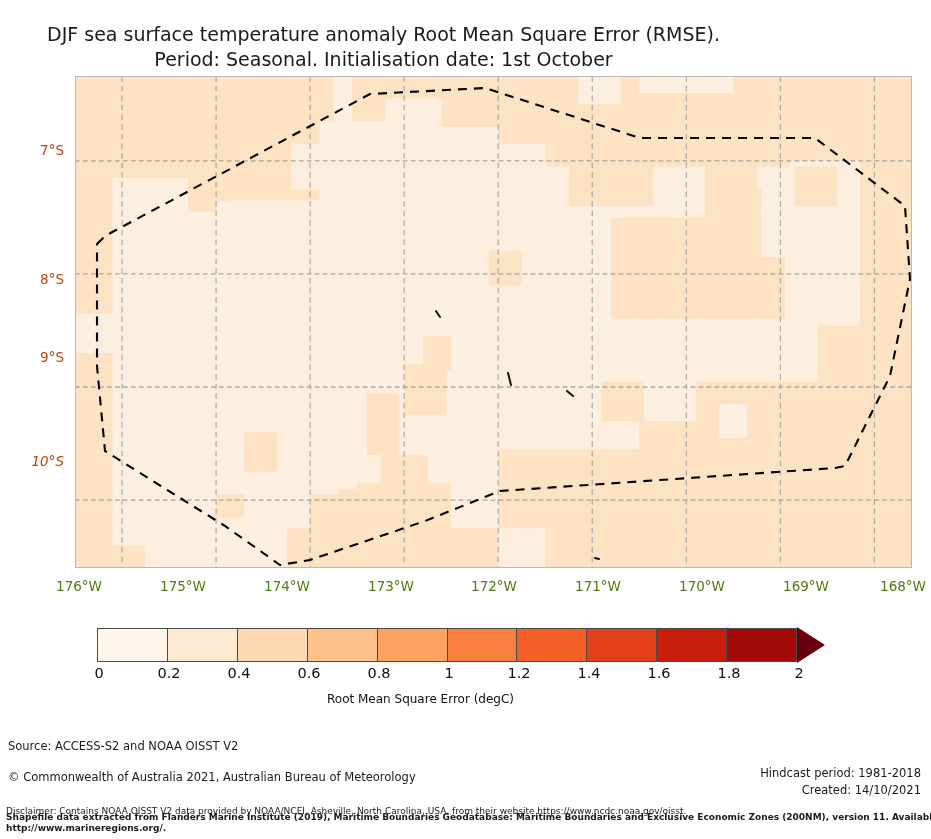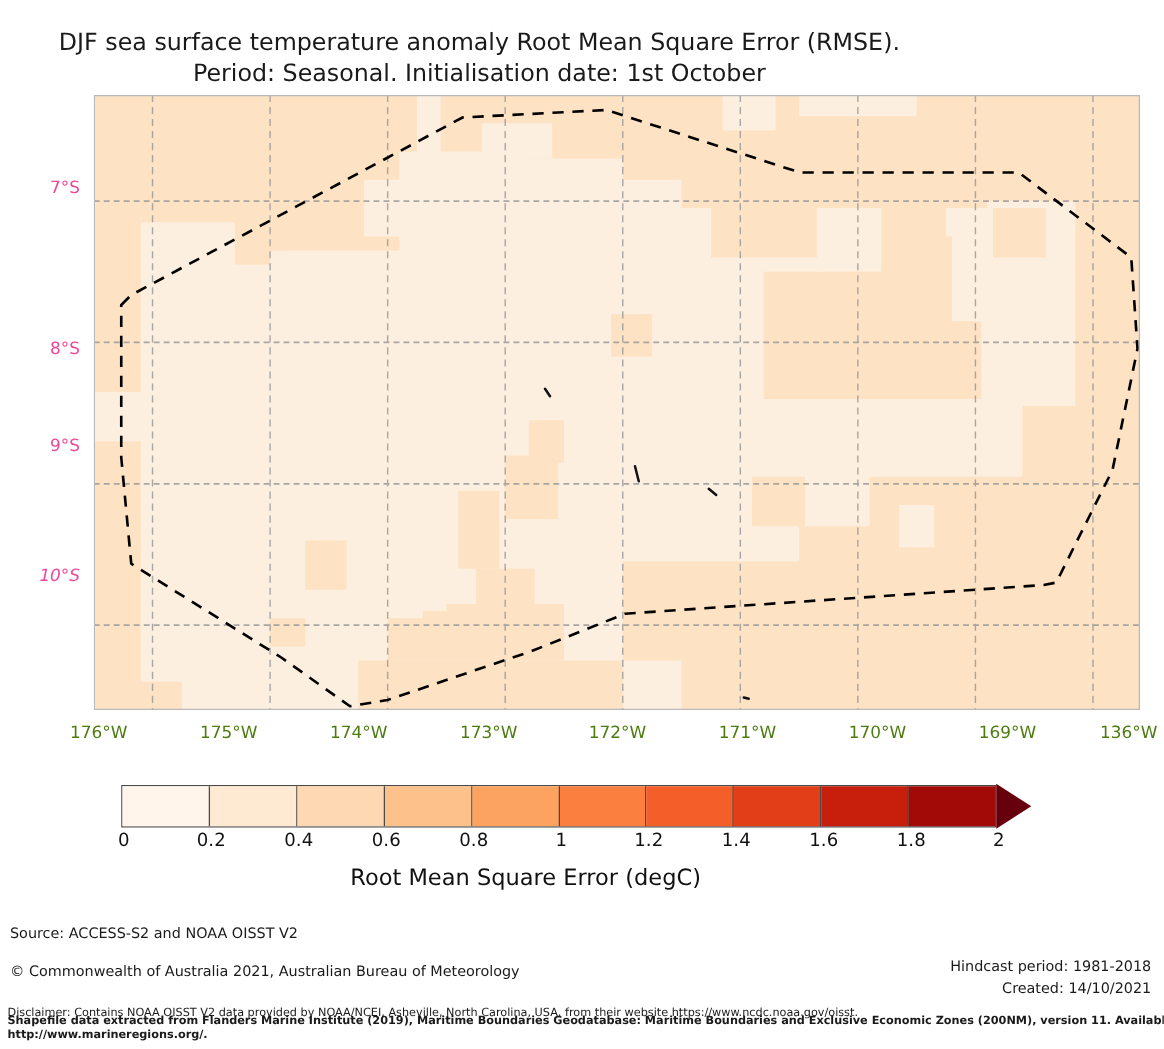--- a/index.html
+++ b/index.html
@@ -58,21 +58,21 @@
     transform: translateX(-50%);
     font-size: 13.5px;
     color: #4d7c0f;
     white-space: nowrap;
   }
   .ytick-abs {
     position: absolute;
     transform: translateY(-50%);
     text-align: right;
     font-size: 13.5px;
-    color: #ec4899;
+    color: #c2410c;
     white-space: nowrap;
   }
 
   
   #colorbar-block {
     position: absolute;
     left: 0; top: 0; width: 931px; height: 0;
   }
   #cbar-body {
     position: absolute;
@@ -103,21 +103,21 @@
     transform: translateX(-50%);
     font-size: 14.5px;
     color: #111;
     white-space: nowrap;
   }
   #cbar-label {
     position: absolute;
     left: 0; top: 692px;
     width: 841px;
     text-align: center;
-    font-size: 18px;
+    font-size: 12px;
     color: #111;
   }
 
   
   #footer-source {
     position: absolute;
     left: 8px; top: 739px;
     font-size: 11.5px;
     color: #1a1a1a;
   }
@@ -271,21 +271,21 @@
 
 <div>
   <div class="xtick" style="left:79px;">176°W</div>
   <div class="xtick" style="left:183px;">175°W</div>
   <div class="xtick" style="left:287px;">174°W</div>
   <div class="xtick" style="left:391px;">173°W</div>
   <div class="xtick" style="left:494px;">172°W</div>
   <div class="xtick" style="left:598px;">171°W</div>
   <div class="xtick" style="left:702px;">170°W</div>
   <div class="xtick" style="left:806px;">169°W</div>
-  <div class="xtick" style="left:903px;">136°W</div>
+  <div class="xtick" style="left:903px;">168°W</div>
 </div>
 
 <div id="colorbar-block"></div>
 
 <div id="cbar-body">
   <div class="cbar-seg" style="background: rgb(255, 245, 235);"></div>
   <div class="cbar-seg" style="background: rgb(254, 233, 211);"></div>
   <div class="cbar-seg" style="background: rgb(253, 216, 178);"></div>
   <div class="cbar-seg" style="background: rgb(253, 194, 139);"></div>
   <div class="cbar-seg" style="background: rgb(253, 163, 97);"></div>

